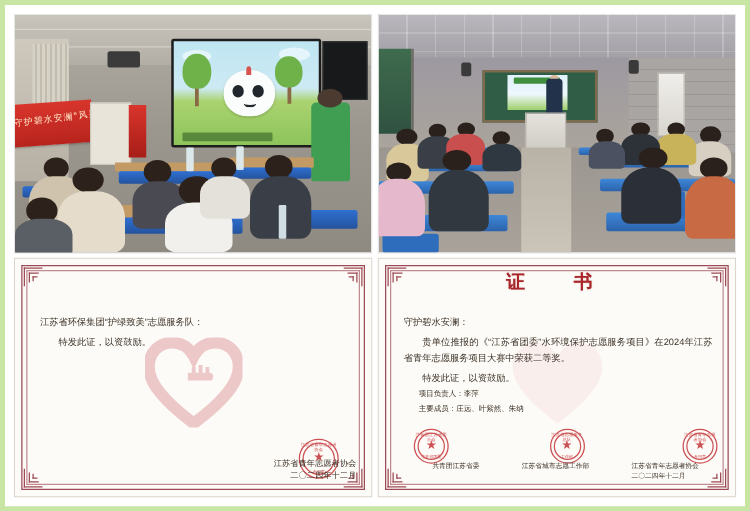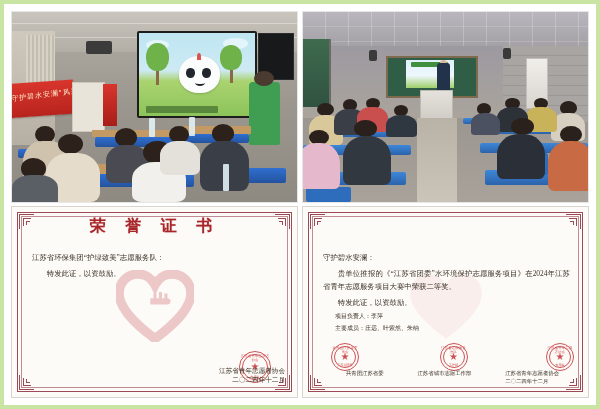--- a/index.html
+++ b/index.html
@@ -154,21 +154,21 @@
   .cert-title{
     position:absolute;left:0;right:0;top:9px;text-align:center;
     color:#a8262a;font-size:16px;font-weight:bold;letter-spacing:7px;
     font-family:"DejaVu Serif","Liberation Serif",serif;
     text-shadow:0 0 1px rgba(168,38,42,.4);
   }
   .cert-title.small{font-size:15px;letter-spacing:12px;}
   .cert-body{
     position:absolute;left:20px;right:18px;top:44px;
     color:#3a3026;font-size:7.4px;line-height:13px;
-    font-family:Liberation Serif, serif;
+    font-family:Liberation Sans, sans-serif;
     text-align:justify;
   }
   .cert-body p{margin:0 0 3px 0;}
   .indent{text-indent:2em;}
   .cert-body .tiny{font-size:6px;line-height:9px;}
   .sign{
     position:absolute;right:14px;bottom:14px;text-align:right;
     color:#3a3026;font-size:6.6px;line-height:9px;
     font-family:"DejaVu Serif","Liberation Serif",serif;
   }
@@ -367,21 +367,20 @@
             <i class="h3"></i>
             <i class="v3"></i>
         </div>
 
         <svg class="heartmark" viewBox="0 0 100 92">
           <path d="M50 88 C18 64 4 46 4 30 C4 15 15 5 28 5 C38 5 46 11 50 19 C54 11 62 5 72 5 C85 5 96 15 96 30 C96 46 82 64 50 88 Z" fill="none" stroke="#e0a0a4" stroke-width="12"></path>
           <path d="M44 36 h22 a4 4 0 0 1 0 8 h-22 z" fill="#e0a0a4"></path>
           <path d="M48 30 h4 v10 h-4 z M55 28 h4 v12 h-4 z M62 30 h4 v10 h-4 z" fill="#e0a0a4"></path>
         </svg>
 
-        <div class="cert-title">荣 誉 证 书</div>
 
         <div class="cert-body">
           <p>江苏省环保集团“护绿致美”志愿服务队：</p>
           <p class="indent">特发此证，以资鼓励。</p>
         </div>
 
         <div class="seal" style="right:26px;bottom:14px;width:30px;height:30px;">
           <div class="ring"></div>
           <div class="sealtxt">江苏省青年志愿者协会</div>
           <div class="star">★</div>
@@ -428,20 +427,21 @@
             <i class="h2"></i>
             <i class="v2"></i>
             <i class="h3"></i>
             <i class="v3"></i>
         </div>
 
         <svg class="heartmark" viewBox="0 0 100 92">
           <path d="M50 88 C18 64 4 46 4 30 C4 15 15 5 28 5 C38 5 46 11 50 19 C54 11 62 5 72 5 C85 5 96 15 96 30 C96 46 82 64 50 88 Z" fill="#f0d2d4" opacity="0.55"></path>
         </svg>
 
+        <div class="cert-title small">证　书</div>
 
         <div class="cert-body">
           <p>守护碧水安澜：</p>
           <p class="indent">贵单位推报的《“江苏省团委”水环境保护志愿服务项目》在2024年江苏省青年志愿服务项目大赛中荣获二等奖。</p>
           <p class="indent">特发此证，以资鼓励。</p>
           <p class="tiny indent">
             <span>项目负责人：</span><span>李萍</span>
           </p>
           <p class="tiny indent">
             <span>主要成员：</span><span>庄远、叶紫然、朱纳</span>

